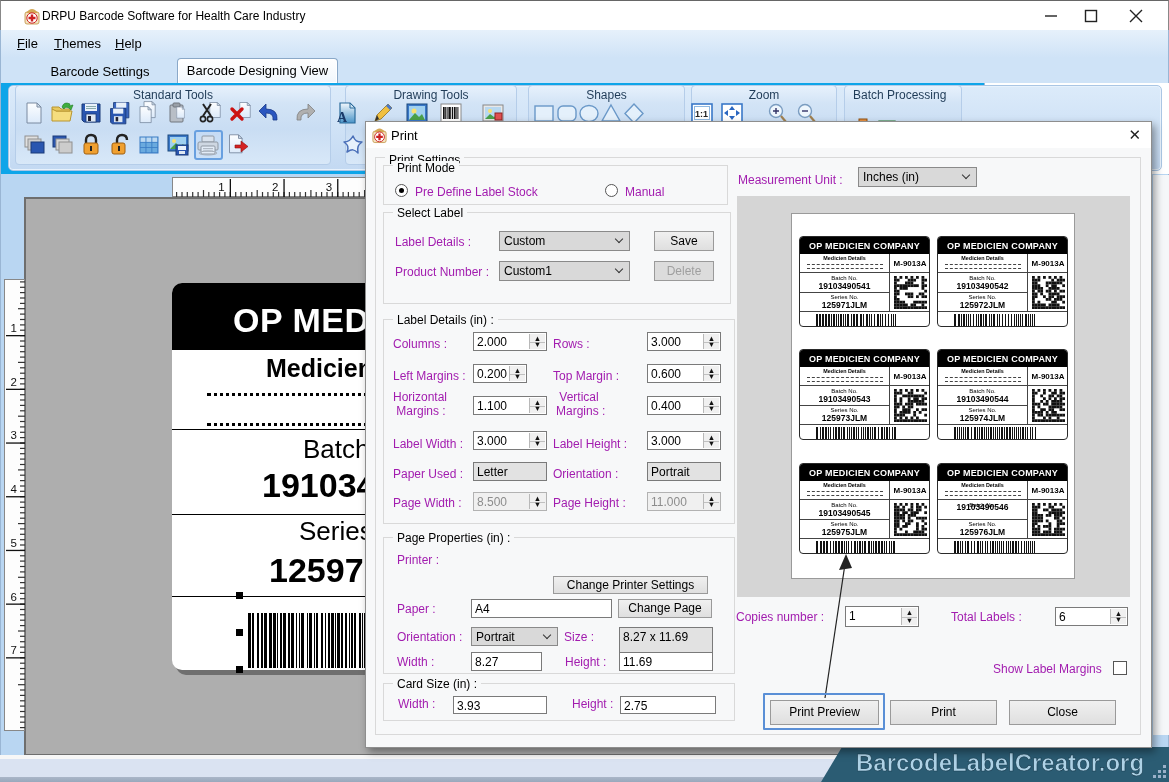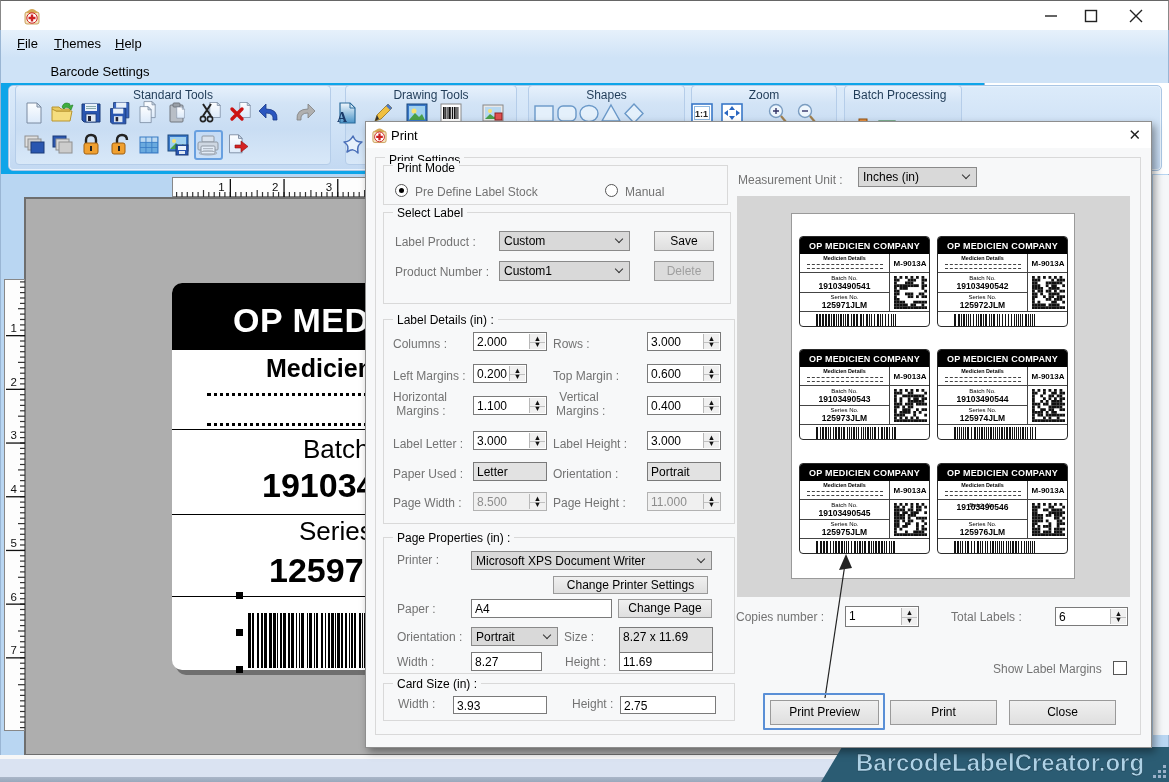--- a/index.html
+++ b/index.html
@@ -49,21 +49,21 @@
 #banner svg { display:block; }
 #grip { position:absolute; right:2px; top:763px; width:14px; height:16px; }
 
 
 #dialog { position:absolute; left:365px; top:121px; width:787px; height:627px; background:#f7f8f9; border:1px solid #8e8e8e; box-shadow:3px 4px 8px rgba(0,0,0,0.4); }
 #dlgtitle { position:absolute; left:0; top:0; width:100%; height:26px; background:#fff; }
 #dlgtitle .t { position:absolute; left:25px; top:6px; font-size:13px; color:#000; }
 #dlgclose { position:absolute; right:10px; top:4px; font-size:15px; color:#222; }
 .grpbox { position:absolute; border:1px solid #d9d9d9; }
 .grplabel { position:absolute; font-size:12px; color:#000; background:#f7f8f9; padding:0 4px; white-space:nowrap; }
-.lbl { position:absolute; font-size:12px; color:#737373; white-space:nowrap; }
+.lbl { position:absolute; font-size:12px; color:#a21caf; white-space:nowrap; }
 .field { position:absolute; background:#fff; border:1px solid #7a7a7a; font-size:12px; color:#000; padding:2px 0 0 3px; overflow:hidden; white-space:nowrap; }
 .field.gray { background:#e2e2e2; }
 .field.dis { background:#f0f0f0; color:#8c8c8c; border-color:#b2b2b2; }
 .combo { position:absolute; background:#d9d9d9; border:1px solid #8a8a8a; font-size:12px; color:#000; padding:2px 0 0 4px; overflow:hidden; white-space:nowrap; }
 .combo .chev { position:absolute; right:7px; top:4px; width:6px; height:6px; border-right:1.6px solid #333; border-bottom:1.6px solid #333; transform:rotate(45deg); }
 .spin { position:absolute; right:1px; top:1px; bottom:1px; width:16px; border-left:1px solid #b8b8b8; background:#f0f0f0; }
 .spin:before { content:"▲"; position:absolute; top:0px; left:0; right:0; text-align:center; font-size:7.5px; color:#111; }
 .spin:after { content:"▼"; position:absolute; bottom:0px; left:0; right:0; text-align:center; font-size:7.5px; color:#111; }
 .spin .mid { position:absolute; left:0; right:0; top:50%; height:1px; background:#c0c0c0; }
 .btn { position:absolute; background:linear-gradient(#f0f0f0,#dfdfdf); border:1px solid #9a9a9a; font-size:12px; color:#000; text-align:center; }
@@ -94,35 +94,37 @@
 </head>
 <body>
 
 <div id="titlebar">
   <svg class="abs" style="left:22px;top:6px" width="18" height="18" viewBox="0 0 18 18">
     <rect x="2" y="5" width="14" height="12" rx="2" fill="#f4e3c0" stroke="#c09040" stroke-width="0.8"></rect>
     <path d="M3 6 Q9 -2 15 6 Z" fill="#d4a855"></path>
     <circle cx="9" cy="11" r="5.2" fill="#fff" stroke="#cc2222" stroke-width="1"></circle>
     <path d="M7.8 7.5h2.4v2.3h2.3v2.4h-2.3v2.3H7.8v-2.3H5.5V9.8h2.3z" fill="#cc2222"></path>
   </svg>
+  <span class="ttl">DRPU Barcode Software for Health Care Industry</span>
   <svg class="abs" style="right:13px;top:0" width="110" height="30" viewBox="0 0 110 30">
     <line x1="0" y1="15" x2="12" y2="15" stroke="#222" stroke-width="1.4"></line>
     <rect x="40.5" y="9.5" width="11" height="11" fill="none" stroke="#222" stroke-width="1.4"></rect>
     <path d="M85 9 L97 21 M97 9 L85 21" stroke="#222" stroke-width="1.4"></path>
   </svg>
 </div>
 
 <div id="menubar">
   <div class="menuitem" style="left:16px"><u>F</u>ile</div>
   <div class="menuitem" style="left:53px"><u>T</u>hemes</div>
   <div class="menuitem" style="left:114px"><u>H</u>elp</div>
 </div>
 
 <div id="tabrow">
   <div class="tab-inactive">Barcode Settings</div>
+  <div class="tab-active">Barcode Designing View</div>
 </div>
 
 <div id="ribbon">
   <div id="ribbonpanel"></div>
   <div class="rgroup" style="left:14px;width:316px">
     <div class="glabel">Standard Tools</div>
   </div>
   <div class="rgroup" style="left:344px;width:172px">
     <div class="glabel">Drawing Tools</div>
   </div>
@@ -711,21 +713,21 @@
 
 <div class="grpbox" style="left:17px;top:43px;width:345px;height:40px"></div>
 <div class="grplabel" style="left:27px;top:39px">Print Mode</div>
 <div class="radio sel" style="left:29px;top:62px"></div>
 <div class="lbl" style="left:49px;top:63px">Pre Define Label Stock</div>
 <div class="radio" style="left:239px;top:62px"></div>
 <div class="lbl" style="left:259px;top:63px">Manual</div>
 
 <div class="grpbox" style="left:17px;top:90px;width:348px;height:92px"></div>
 <div class="grplabel" style="left:27px;top:84px">Select Label</div>
-<div class="lbl" style="left:29px;top:113px">Label Product :</div>
+<div class="lbl" style="left:29px;top:113px">Label Details :</div>
 <div class="combo" style="left:133px;top:109px;width:131px;height:20px">Custom<span class="chev"></span></div>
 <div class="btn" style="left:288px;top:109px;width:60px;height:20px;line-height:18px">Save</div>
 <div class="lbl" style="left:29px;top:143px">Product Number :</div>
 <div class="combo" style="left:133px;top:139px;width:131px;height:20px">Custom1<span class="chev"></span></div>
 <div class="btn dis" style="left:288px;top:139px;width:60px;height:20px;line-height:18px">Delete</div>
 
 <div class="grpbox" style="left:17px;top:197px;width:352px;height:205px"></div>
 <div class="grplabel" style="left:27px;top:191px">Label Details (in) :</div>
 <div class="lbl" style="left:27px;top:215px">Columns :</div>
 <div class="field" style="left:107px;top:210px;width:74px;height:19px">2.000<span class="spin">
@@ -744,21 +746,21 @@
         <span class="mid"></span>
       </span></div>
 <div class="lbl" style="left:27px;top:268px;line-height:14px">Horizontal<br>&nbsp;Margins :</div>
 <div class="field" style="left:107px;top:274px;width:74px;height:19px">1.100<span class="spin">
         <span class="mid"></span>
       </span></div>
 <div class="lbl" style="left:190px;top:268px;line-height:14px">&nbsp;Vertical<br>Margins :</div>
 <div class="field" style="left:281px;top:274px;width:74px;height:19px">0.400<span class="spin">
         <span class="mid"></span>
       </span></div>
-<div class="lbl" style="left:27px;top:315px">Label Letter :</div>
+<div class="lbl" style="left:27px;top:315px">Label Width :</div>
 <div class="field" style="left:107px;top:309px;width:74px;height:19px">3.000<span class="spin">
         <span class="mid"></span>
       </span></div>
 <div class="lbl" style="left:187px;top:315px">Label Height :</div>
 <div class="field" style="left:281px;top:309px;width:74px;height:19px">3.000<span class="spin">
         <span class="mid"></span>
       </span></div>
 <div class="lbl" style="left:27px;top:345px">Paper Used :</div>
 <div class="field gray" style="left:107px;top:340px;width:74px;height:19px">Letter</div>
 <div class="lbl" style="left:187px;top:345px">Orientation :</div>
@@ -768,21 +770,20 @@
         <span class="mid"></span>
       </span></div>
 <div class="lbl" style="left:187px;top:374px">Page Height :</div>
 <div class="field dis" style="left:281px;top:370px;width:74px;height:19px">11.000<span class="spin">
         <span class="mid"></span>
       </span></div>
 
 <div class="grpbox" style="left:17px;top:415px;width:352px;height:137px"></div>
 <div class="grplabel" style="left:27px;top:409px">Page Properties (in) :</div>
 <div class="lbl" style="left:31px;top:431px">Printer :</div>
-<div class="combo" style="left:105px;top:429px;width:241px;height:19px">Microsoft XPS Document Writer<span class="chev"></span></div>
 <div class="btn" style="left:187px;top:454px;width:155px;height:18px;line-height:16px">Change Printer Settings</div>
 <div class="lbl" style="left:31px;top:480px">Paper :</div>
 <div class="field" style="left:105px;top:477px;width:141px;height:19px">A4</div>
 <div class="btn" style="left:252px;top:477px;width:94px;height:19px;line-height:17px">Change Page</div>
 <div class="lbl" style="left:31px;top:508px">Orientation :</div>
 <div class="combo" style="left:105px;top:505px;width:87px;height:19px">Portrait<span class="chev"></span></div>
 <div class="lbl" style="left:198px;top:508px">Size :</div>
 <div class="field gray" style="left:253px;top:505px;width:94px;height:31px">8.27 x 11.69</div>
 <div class="lbl" style="left:31px;top:533px">Width :</div>
 <div class="field" style="left:105px;top:530px;width:71px;height:19px">8.27</div>

